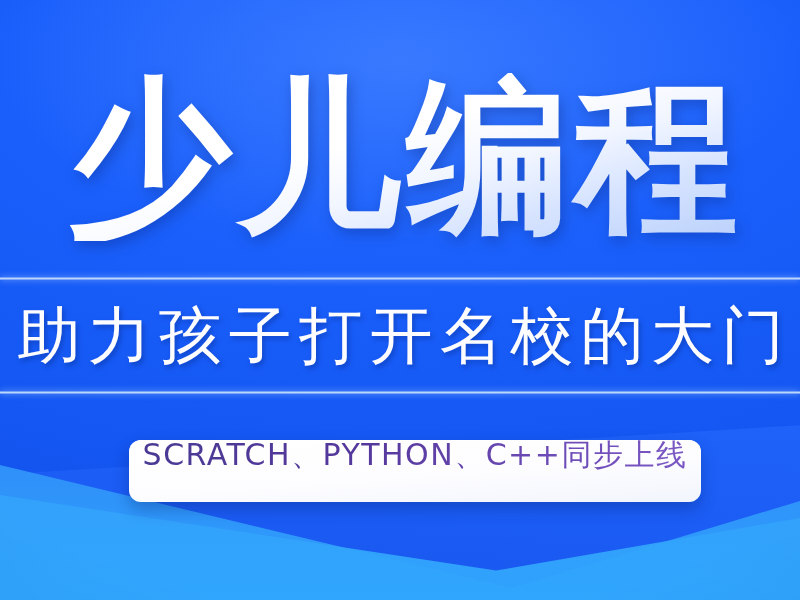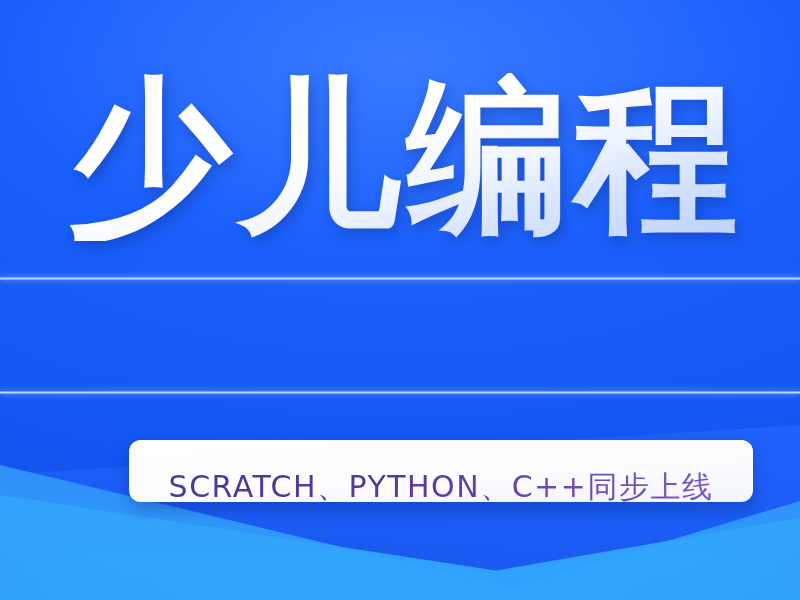--- a/index.html
+++ b/index.html
@@ -139,29 +139,29 @@
     color: #fdfdff;
     text-shadow: 2px 3px 5px rgba(6, 35, 115, 0.38);
     transform: scaleX(1.02) translateX(4px);
   }
 
   
   .badge {
     position: absolute;
     left: 129px;
     top: 440px;
-    width: 624px;
+    width: 572px;
     height: 62px;
     border-radius: 12px;
     background: linear-gradient(176deg, #ffffff 0%, #fdfdff 55%, #f2f5fd 100%);
     box-shadow:
       0 7px 16px rgba(6, 28, 100, 0.30),
       0 1px 0 rgba(255,255,255,0.85) inset;
     display: flex;
-    align-items: flex-end;
+    align-items: flex-start;
     justify-content: center;
     overflow: hidden;
   }
   .badge-text {
     font-family: "DejaVu Sans", "Liberation Sans", sans-serif;
     font-size: 30px;
     font-weight: 400;
     line-height: 1;
     letter-spacing: 1.5px;
     white-space: nowrap;
@@ -184,20 +184,23 @@
   <div class="bg-wave-mid"></div>
   <div class="bg-wave-light"></div>
   <div class="bg-vignette"></div>
 
   <div class="headline-wrap">
     <div class="headline">少儿编程</div>
   </div>
 
   <div class="rule rule-top"></div>
 
+  <div class="subtitle-band">
+    <div class="subtitle">助力孩子打开名校的大门</div>
+  </div>
 
   <div class="rule rule-bottom"></div>
 
   <div class="badge">
     <span class="badge-text">SCRATCH、PYTHON、C++同步上线</span>
   </div>
 
 </div>
 
 </body></html>

